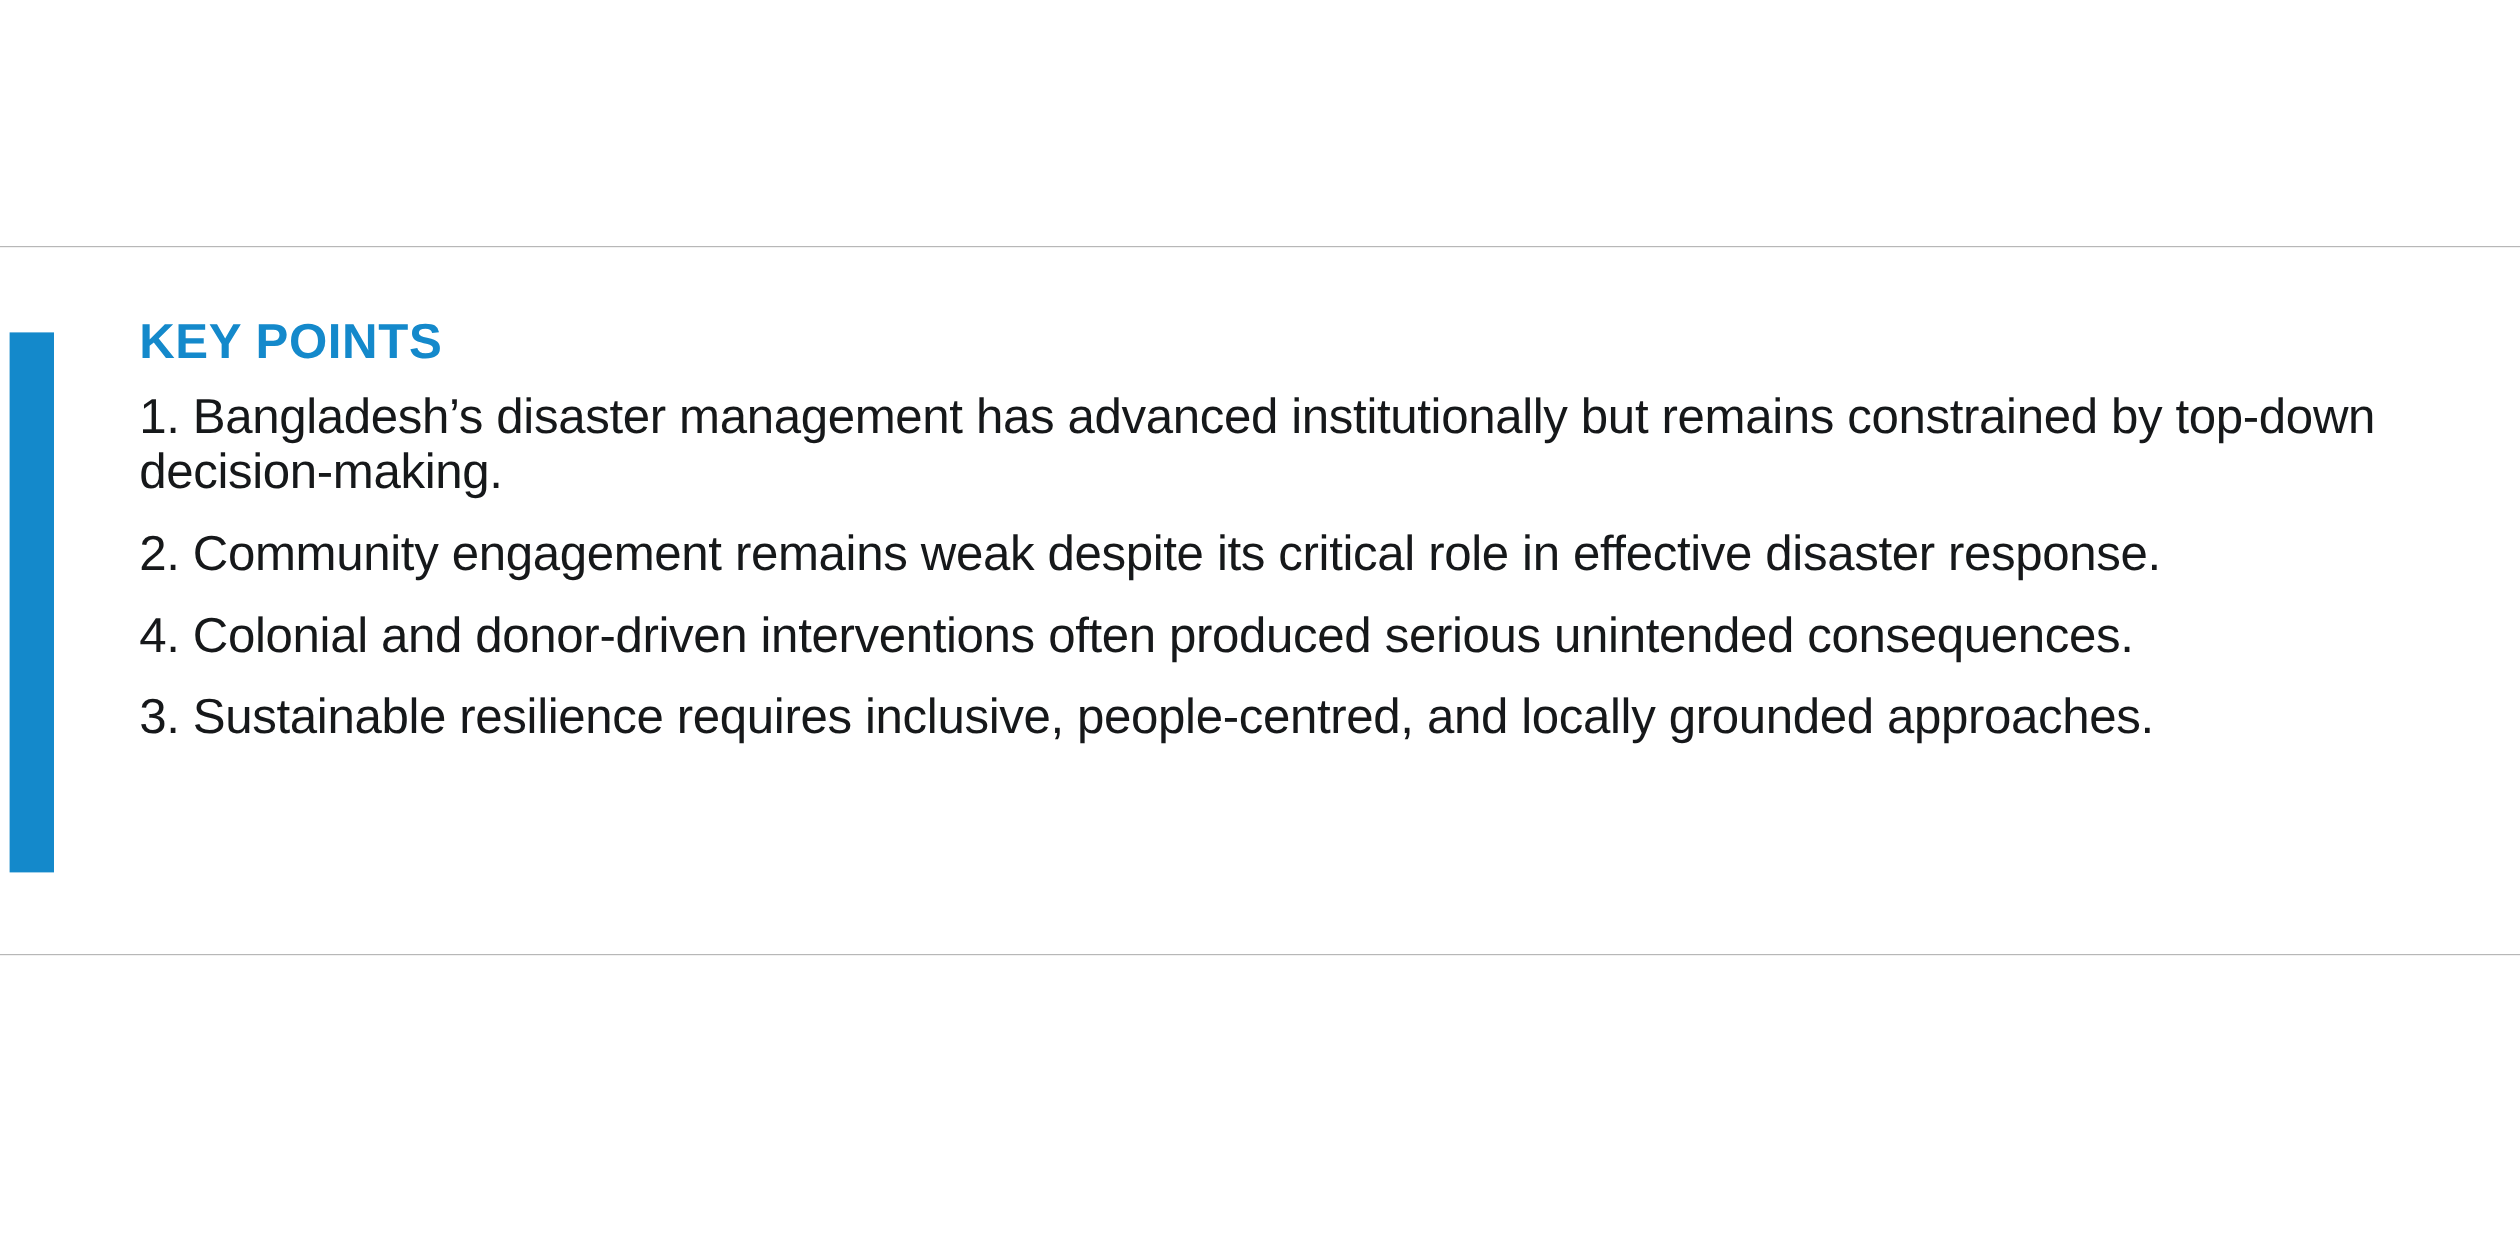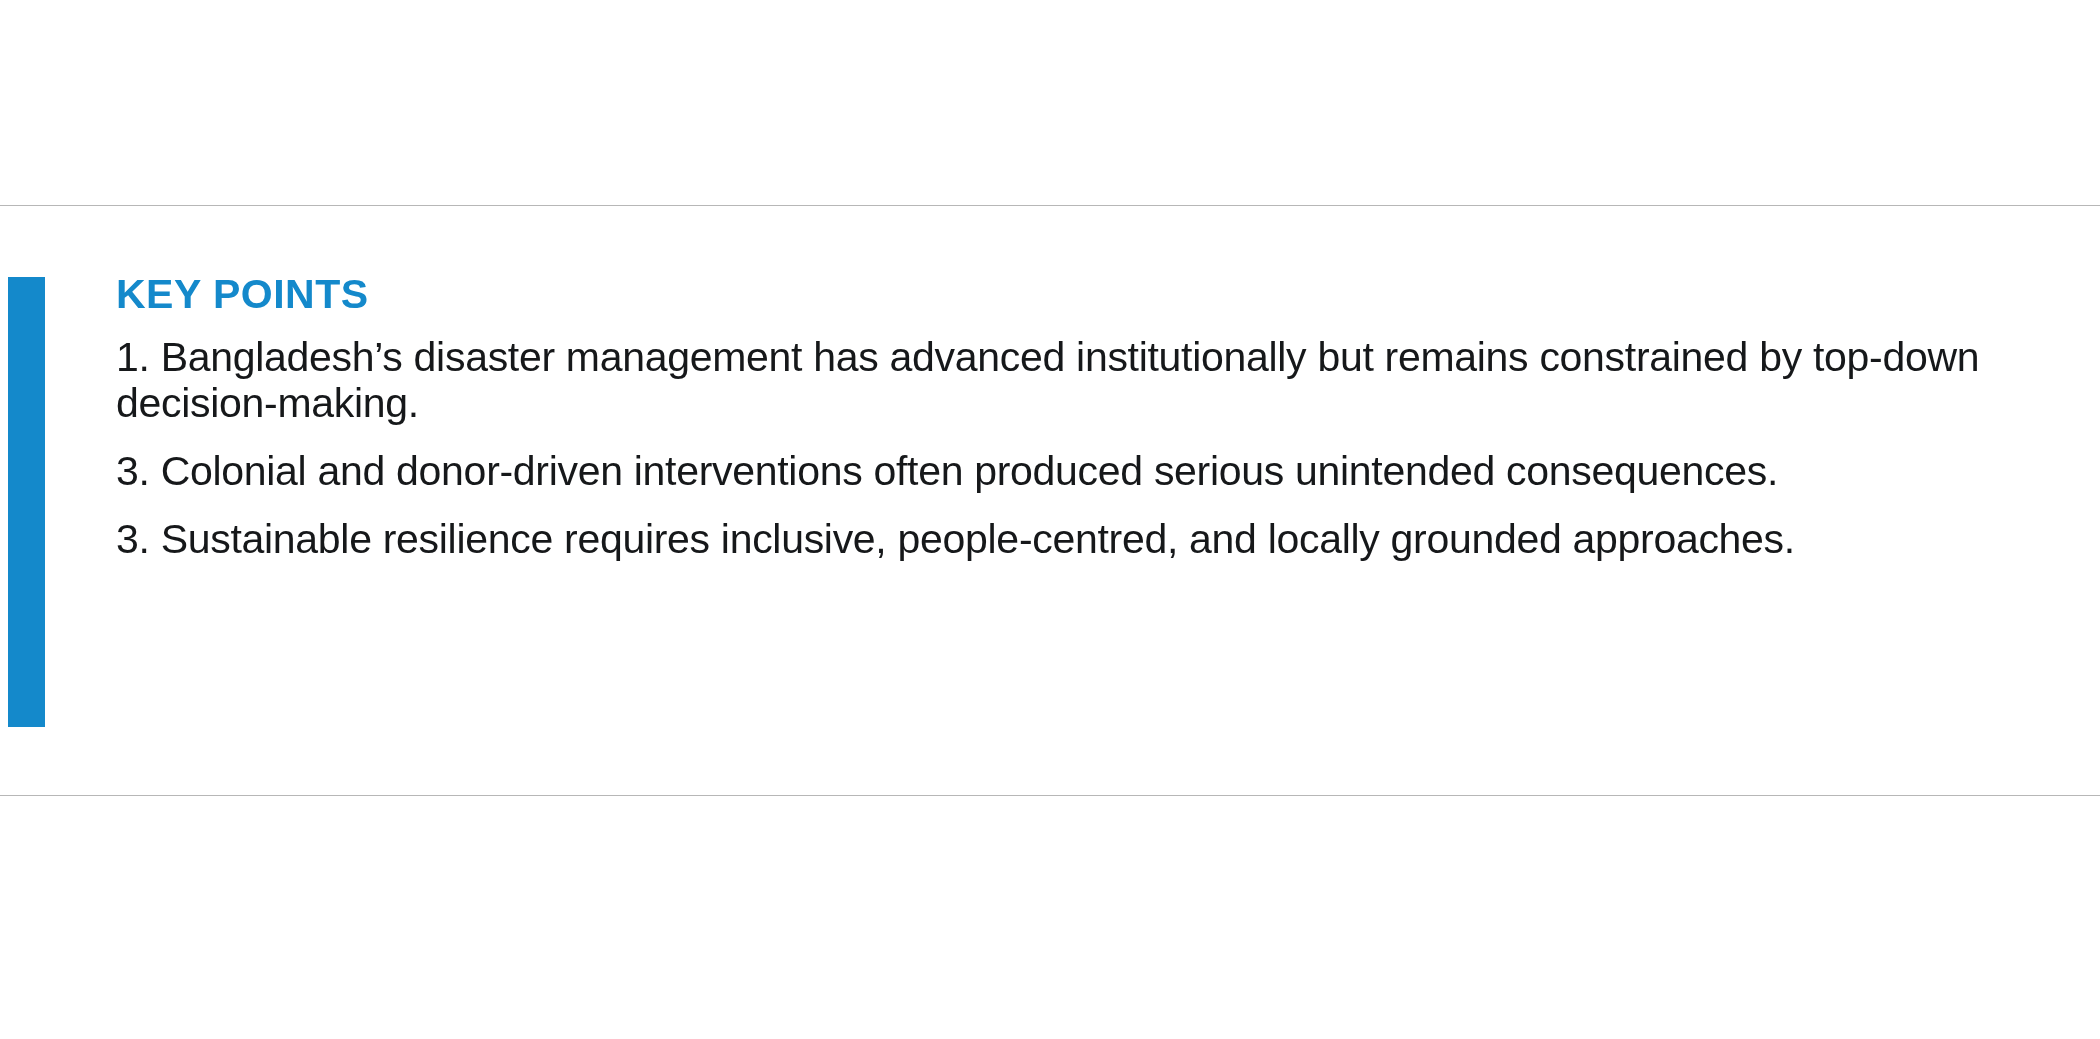--- a/index.html
+++ b/index.html
@@ -36,21 +36,21 @@
     left: 8px;
     top: 277px;
     width: 37px;
     height: 450px;
     background: #1489cb;
   }
 
   .keypoints {
     position: absolute;
     left: 116px;
-    top: 272px;
+    top: 262px;
     width: 1930px;
   }
 
   .kp-title {
     color: #1489cb;
     font-weight: bold;
     font-size: 41px;
     letter-spacing: 0.5px;
     line-height: 1.1;
     margin: 0 0 18px 0;
@@ -80,20 +80,21 @@
 <div class="page">
 
   <div class="rule rule-top"></div>
 
   <div class="accent-bar"></div>
 
   <div class="keypoints">
     <div class="kp-title">KEY POINTS</div>
     <ul class="kp-list">
       <li class="kp-item">1. Bangladesh’s disaster management has advanced institutionally but remains constrained by top-down decision-making.</li>
-      <li class="kp-item">3. Colonial and donor-driven interventions often produced serious unintended consequences.</li>
+      <li class="kp-item">2. Community engagement remains weak despite its critical role in effective disaster response.</li>
+      <li class="kp-item">4. Colonial and donor-driven interventions often produced serious unintended consequences.</li>
       <li class="kp-item">3. Sustainable resilience requires inclusive, people-centred, and locally grounded approaches.</li>
     </ul>
   </div>
 
   <div class="rule rule-bottom"></div>
 
 </div>
 
 </body></html>

